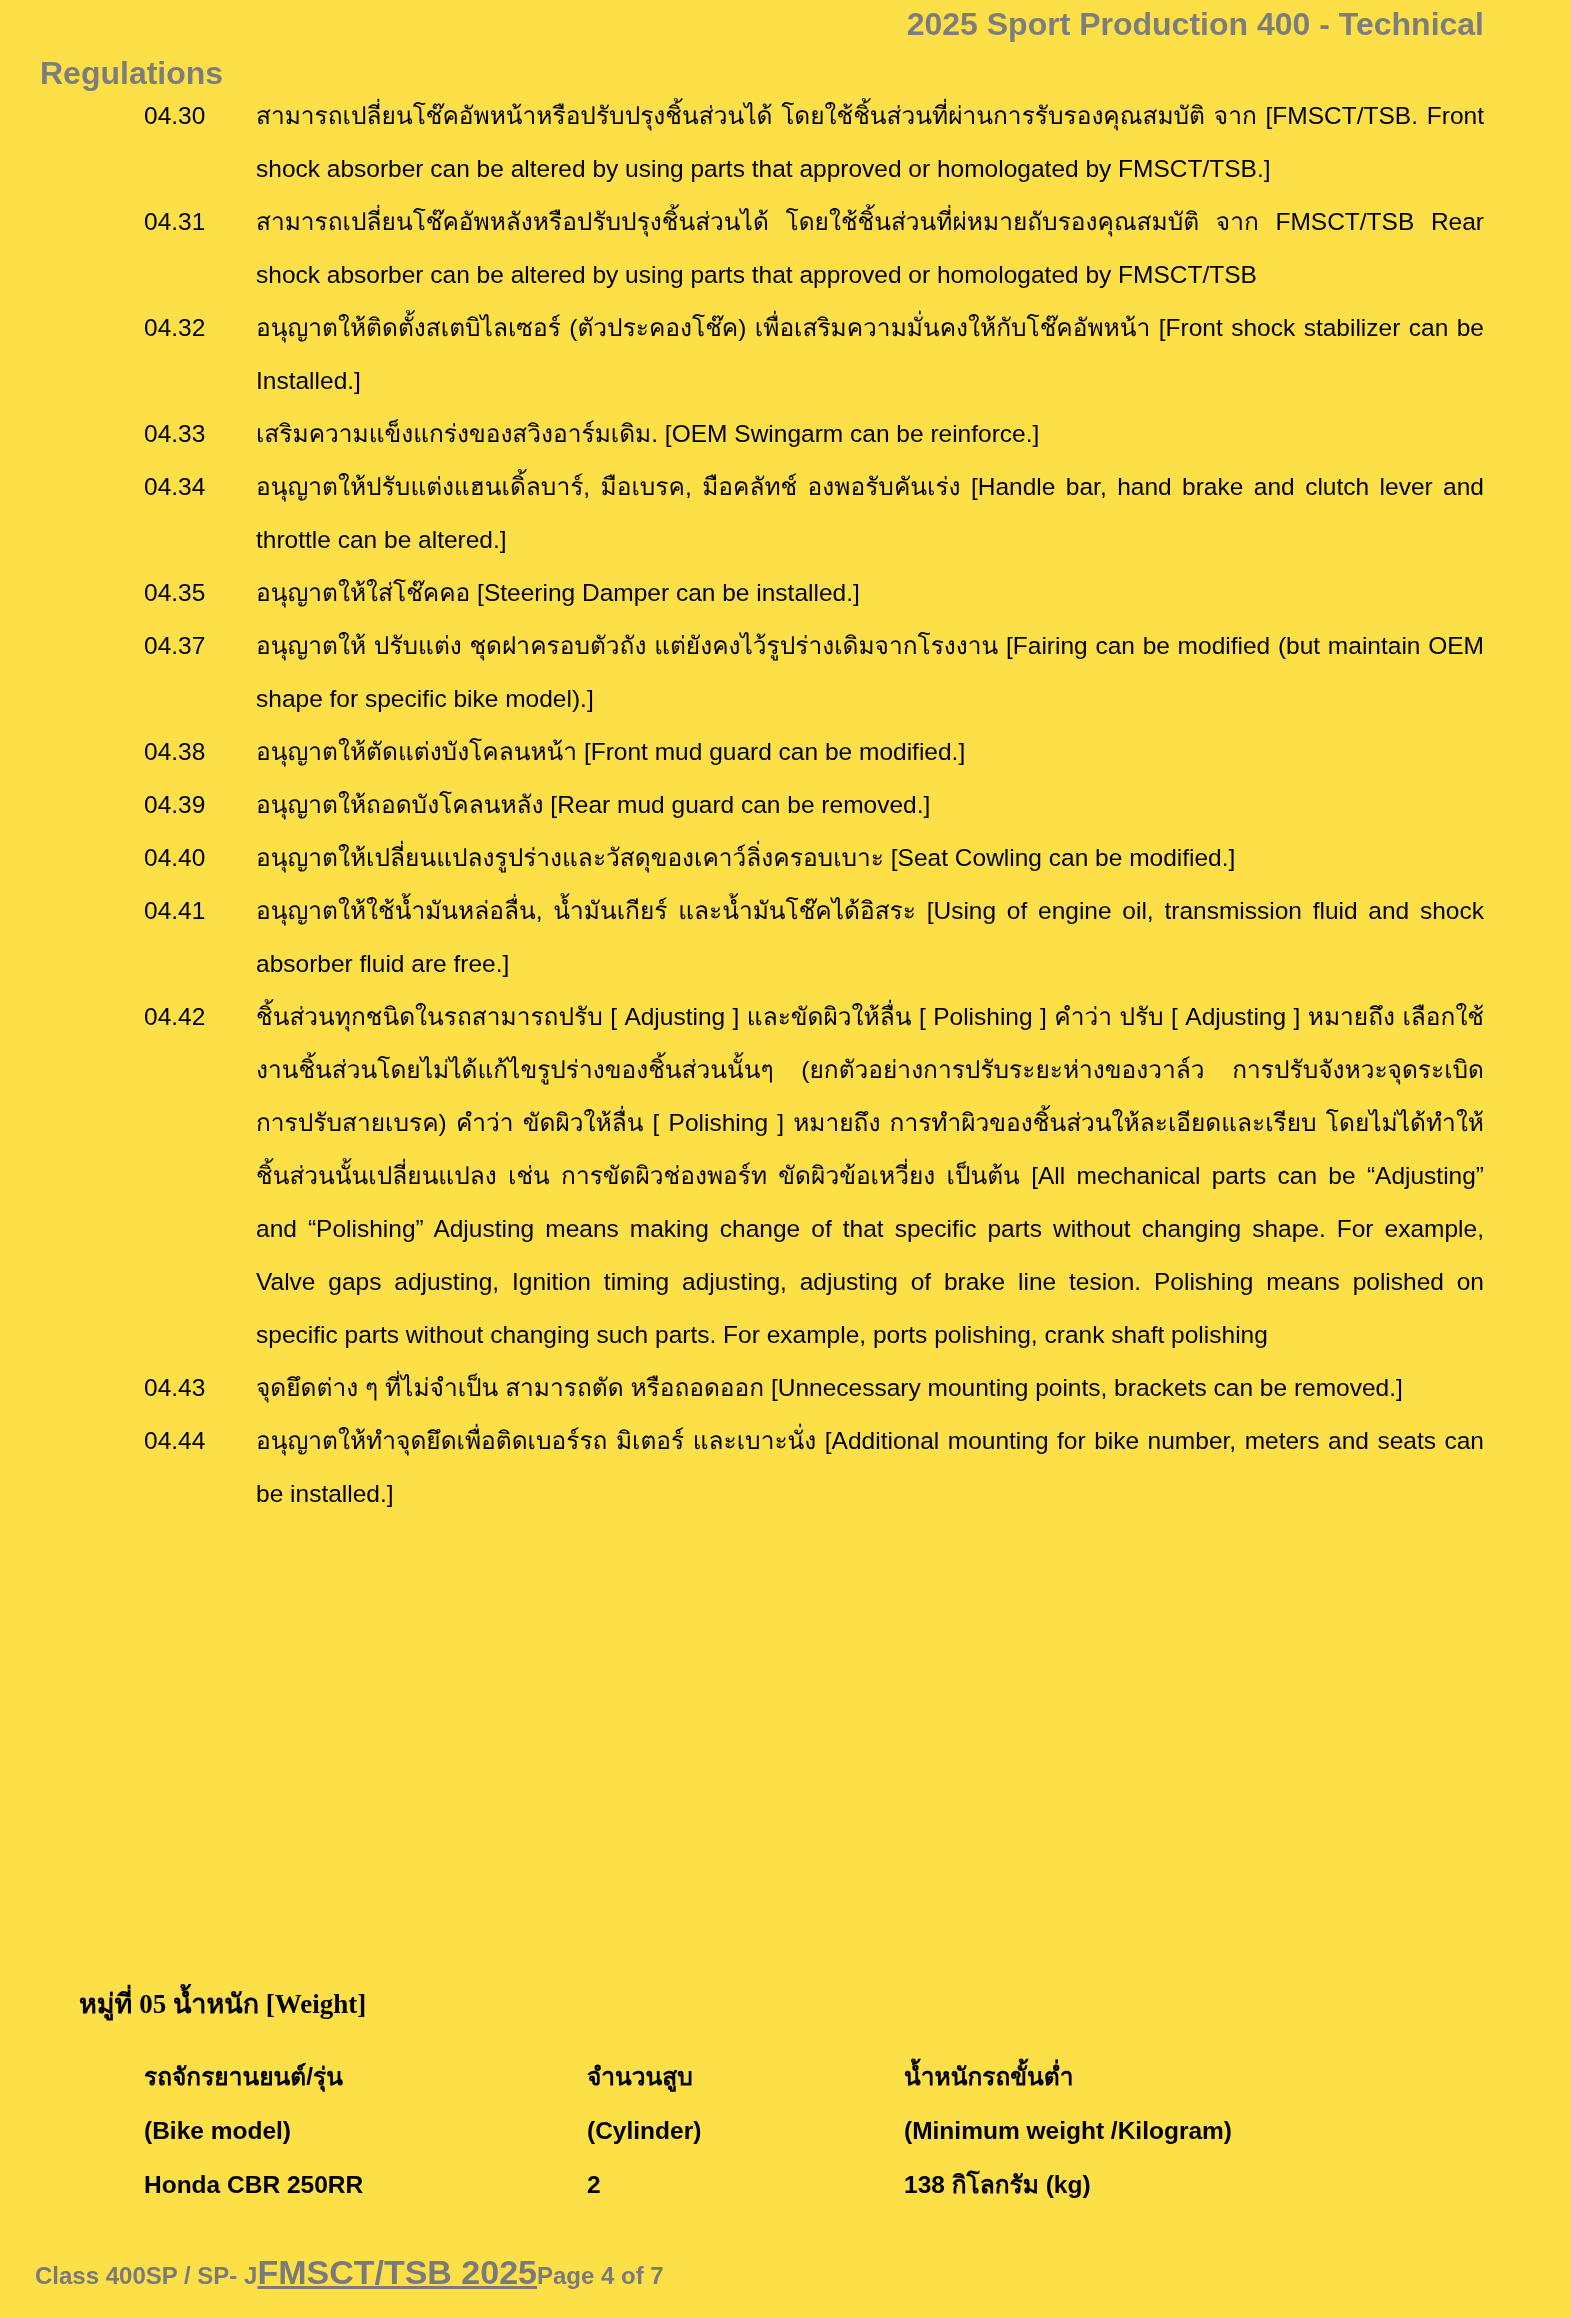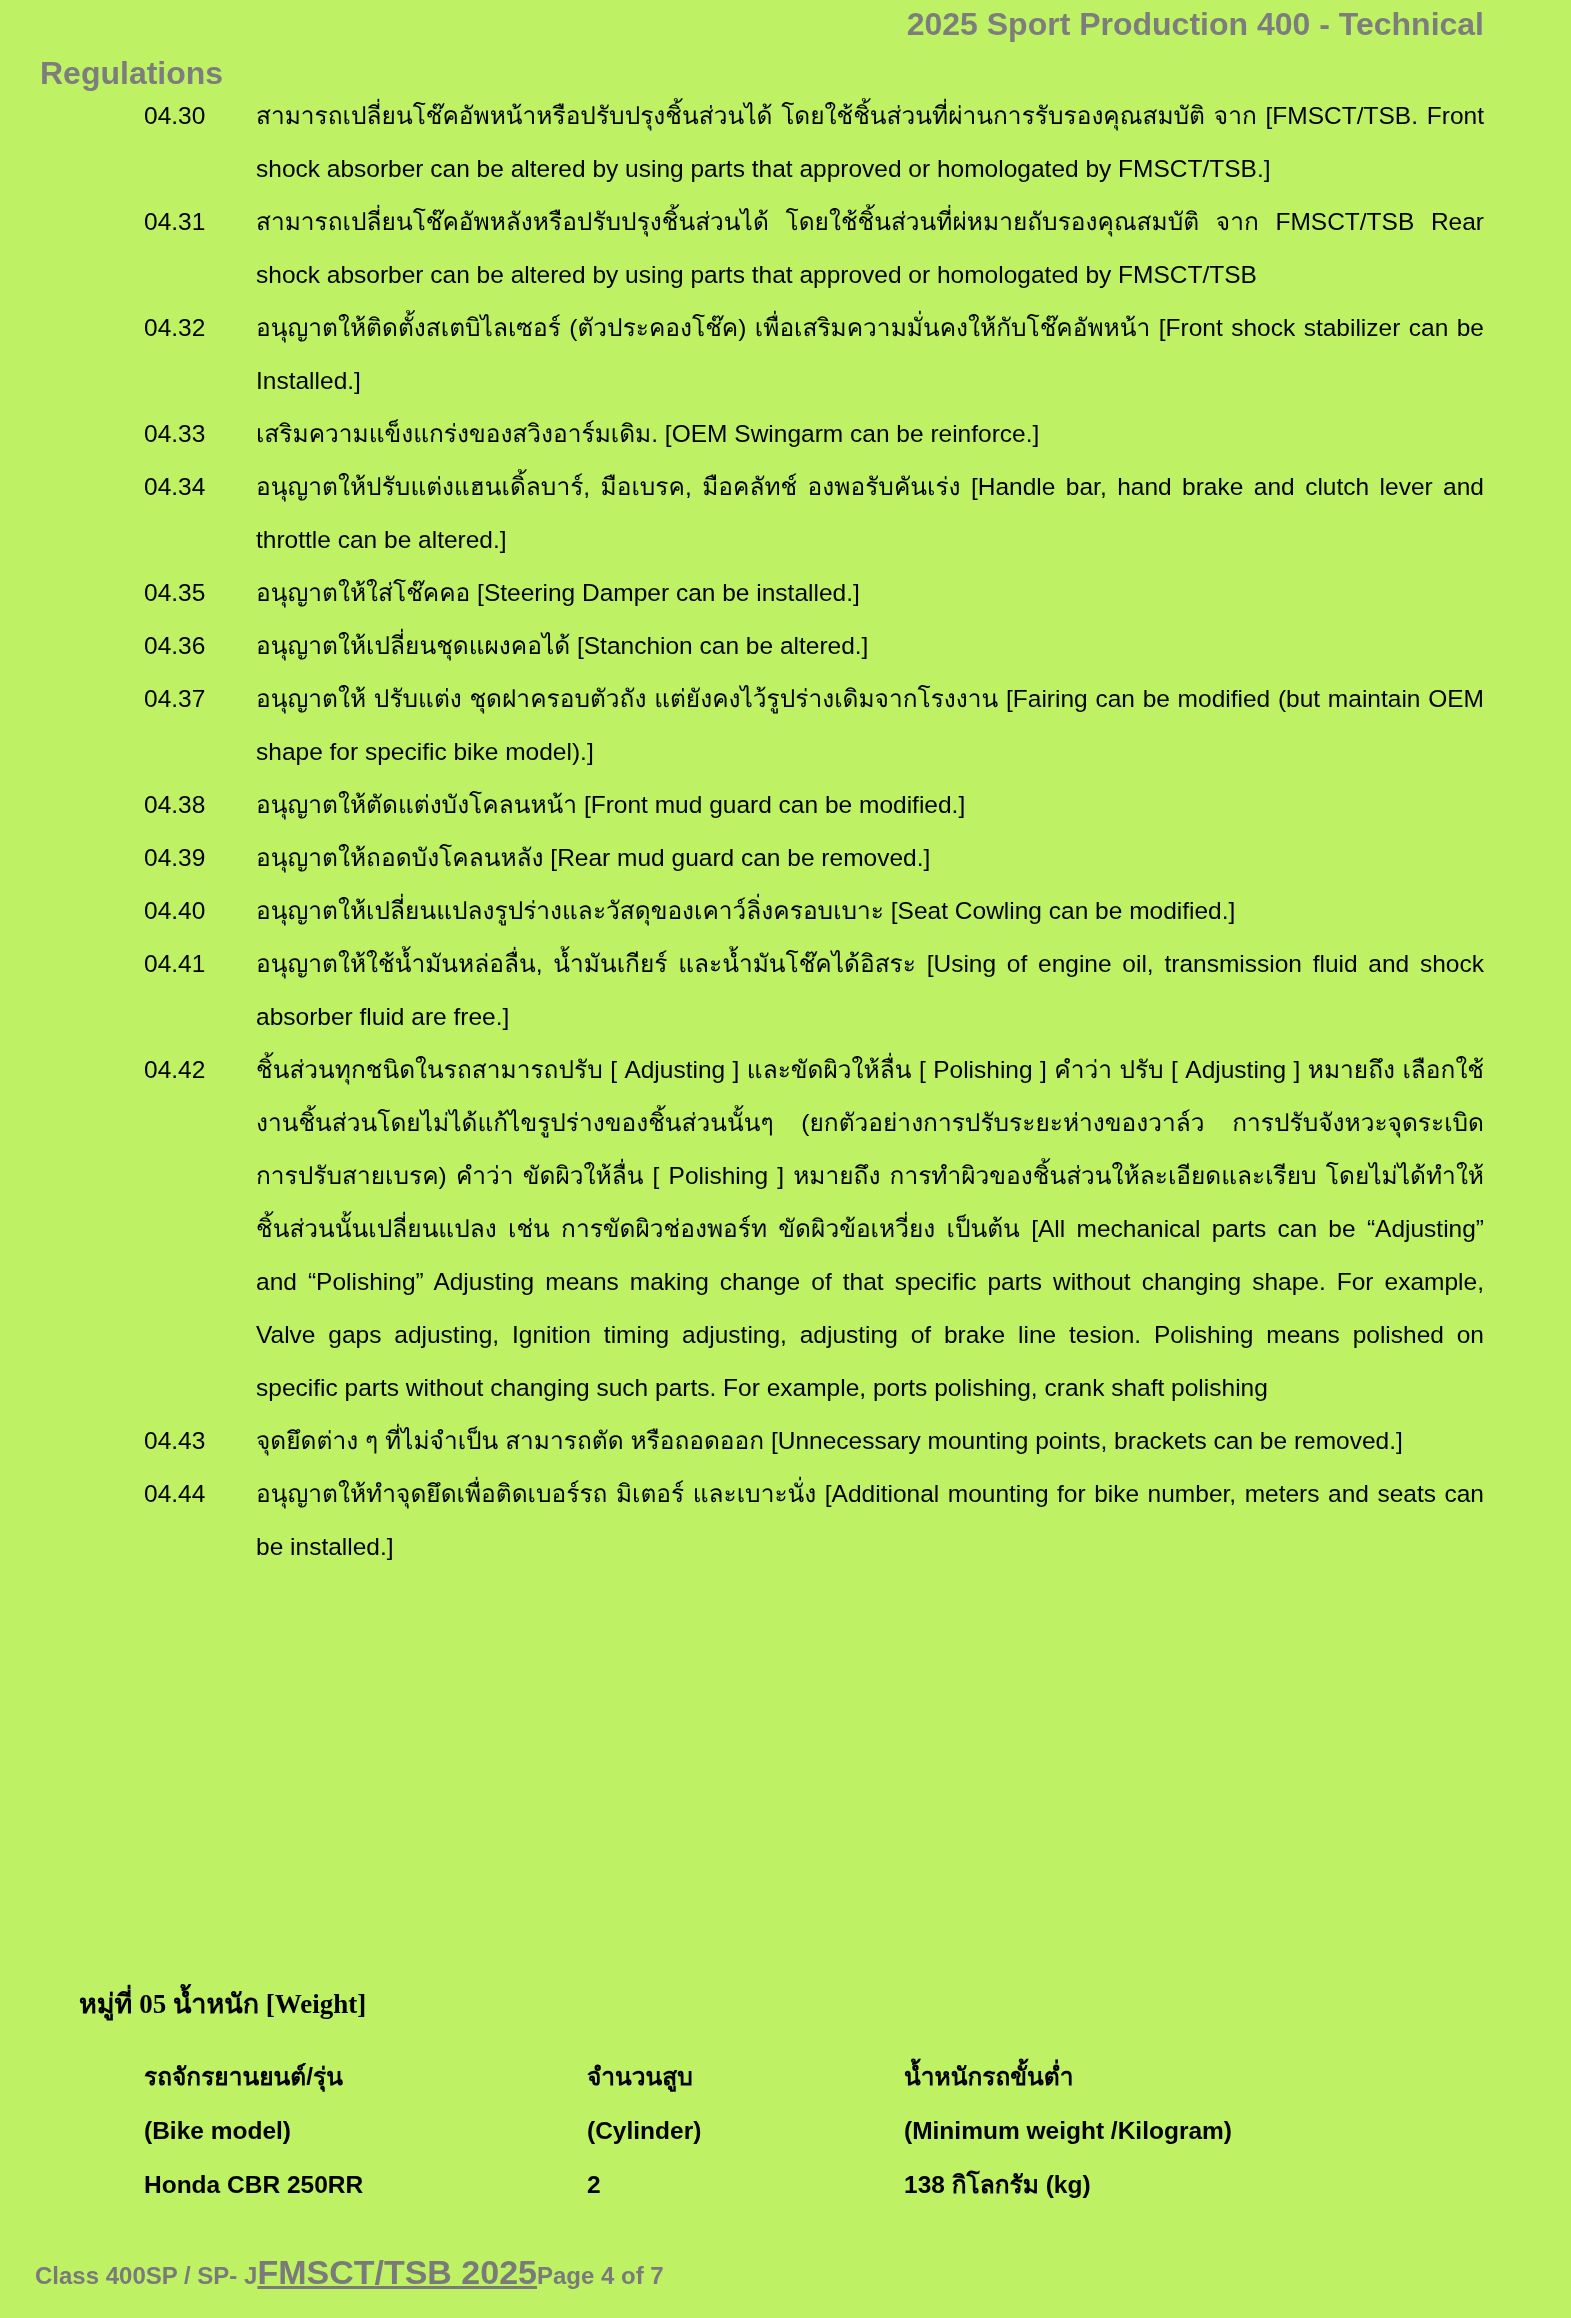--- a/index.html
+++ b/index.html
@@ -1,20 +1,20 @@
 <!DOCTYPE html>
 <html lang="th" style="font-size:11.5px"><head>
 <meta charset="utf-8">
 <style>
   html, body { margin: 0; padding: 0; background: #ffffff; }
   .page {
     position: relative;
     width: 1572px;
     height: 2319px;
-    background: #bef264;
+    background: #fde047;
     font-family: "Liberation Sans", sans-serif;
     color: #000000;
     overflow: hidden;
   }
   
   .doc-header { position: absolute; top: 0; left: 40px; right: 88px; height: 101px; }
   .hdr-line1 {
     position: absolute; top: 5.8px; right: 0;
     font-size: 32px; font-weight: bold; color: #7d7d7d; white-space: nowrap;
   }
@@ -80,24 +80,20 @@
     </div>
     <div class="reg-row">
       <div class="reg-num">04.34</div>
       <div class="reg-text">อนุญาตให้ปรับแต่งแฮนเดิ้ลบาร์, มือเบรค, มือคลัทช์ องพอรับคันเร่ง [Handle bar, hand brake and clutch lever and throttle can be altered.]</div>
     </div>
     <div class="reg-row">
       <div class="reg-num">04.35</div>
       <div class="reg-text">อนุญาตให้ใส่โช๊คคอ [Steering Damper can be installed.]</div>
     </div>
     <div class="reg-row">
-      <div class="reg-num">04.36</div>
-      <div class="reg-text">อนุญาตให้เปลี่ยนชุดแผงคอได้ [Stanchion can be altered.]</div>
-    </div>
-    <div class="reg-row">
       <div class="reg-num">04.37</div>
       <div class="reg-text">อนุญาตให้ ปรับแต่ง ชุดฝาครอบตัวถัง แต่ยังคงไว้รูปร่างเดิมจากโรงงาน [Fairing can be modified (but maintain OEM shape for specific bike model).]</div>
     </div>
     <div class="reg-row">
       <div class="reg-num">04.38</div>
       <div class="reg-text">อนุญาตให้ตัดแต่งบังโคลนหน้า [Front mud guard can be modified.]</div>
     </div>
     <div class="reg-row">
       <div class="reg-num">04.39</div>
       <div class="reg-text">อนุญาตให้ถอดบังโคลนหลัง [Rear mud guard can be removed.]</div>

